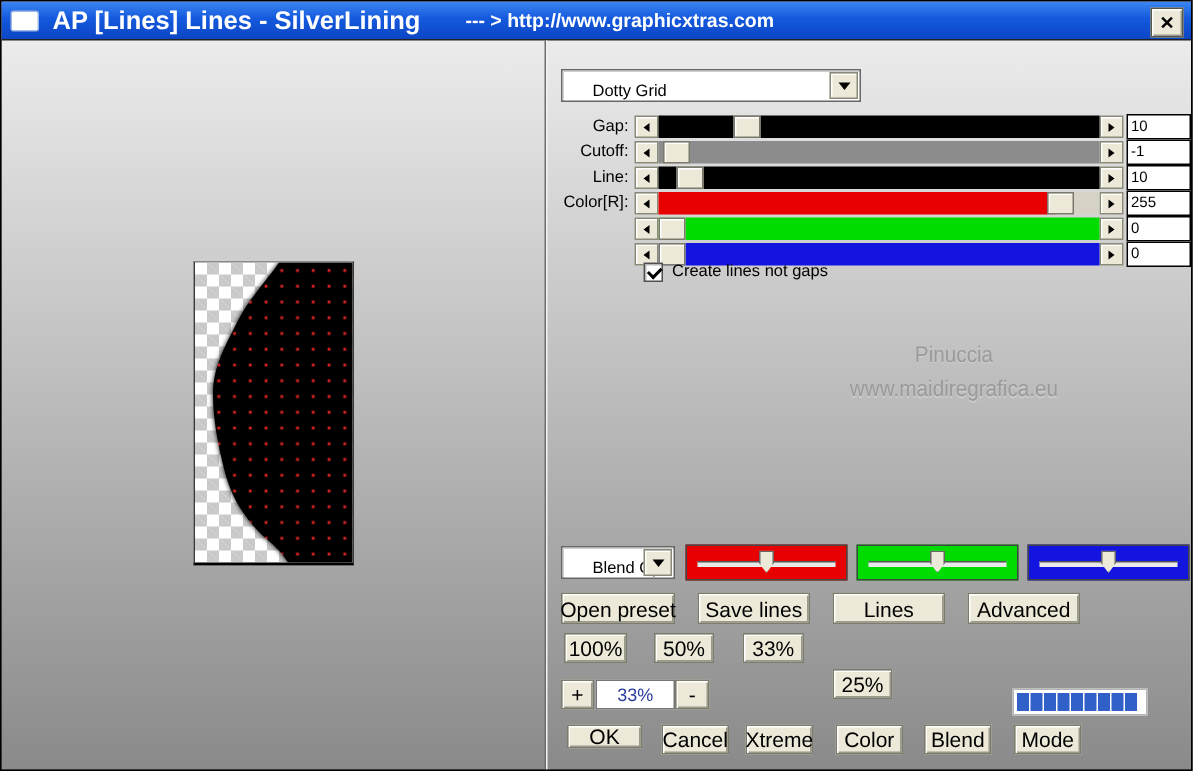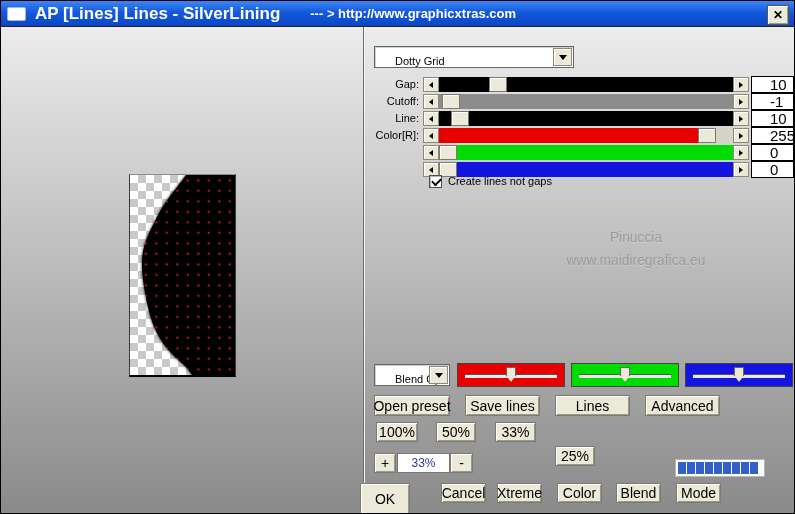--- a/index.html
+++ b/index.html
@@ -62,21 +62,21 @@
   .tri-l{width:0;height:0;border-top:3px solid transparent;border-bottom:3px solid transparent;border-right:4px solid #000;}
   .tri-r{width:0;height:0;border-top:3px solid transparent;border-bottom:3px solid transparent;border-left:4px solid #000;}
   .sb-track{position:relative;flex:1;height:15px;}
   .sb-fill{position:absolute;left:0;top:0;bottom:0;}
   .sb-thumb{
     position:absolute;top:0;width:18px;height:15px;background:#ece9d8;
     border:1px solid #7a7a6c;box-sizing:border-box;box-shadow:inset 1px 1px 0 #fff;
   }
   .val-box{
     position:absolute;left:750px;width:43px;height:17px;background:#fff;border:1px solid #000;
-    box-sizing:border-box;line-height:15px;padding-left:18px;font-size:15px;
+    box-sizing:border-box;line-height:15px;padding-left:2px;font-size:10px;
   }
   
   .checkbox{
     position:absolute;left:428px;top:174px;width:13px;height:13px;background:#fff;
     border:1px solid #4e4e4e;box-shadow:inset 1px 1px 0 #b9b9b9;box-sizing:border-box;
   }
   .checkmark{
     position:absolute;left:2px;top:2px;width:7px;height:4px;
     border-left:2px solid #000;border-bottom:2px solid #000;transform:rotate(-45deg);
   }
@@ -284,20 +284,20 @@
       <div class="seg"></div>
       <div class="seg"></div>
       <div class="seg"></div>
       <div class="seg"></div>
       <div class="seg"></div>
       <div class="seg"></div>
       <div class="seg"></div>
       <div class="seg"></div>
     </div>
 
-  <div class="btn" style="left:359px;top:482px;width:50px;height:32px;">OK</div>
+  <div class="btn" style="left:377px;top:482px;width:50px;height:16px;">OK</div>
   <div class="btn" style="left:440px;top:482px;width:45px;height:20px;">Cancel</div>
   <div class="btn" style="left:496px;top:482px;width:45px;height:20px;">Xtreme</div>
   <div class="btn" style="left:556px;top:482px;width:45px;height:20px;">Color</div>
   <div class="btn" style="left:615px;top:482px;width:45px;height:20px;">Blend</div>
   <div class="btn" style="left:675px;top:482px;width:45px;height:20px;">Mode</div>
 
 </div>
 
 </body></html>

